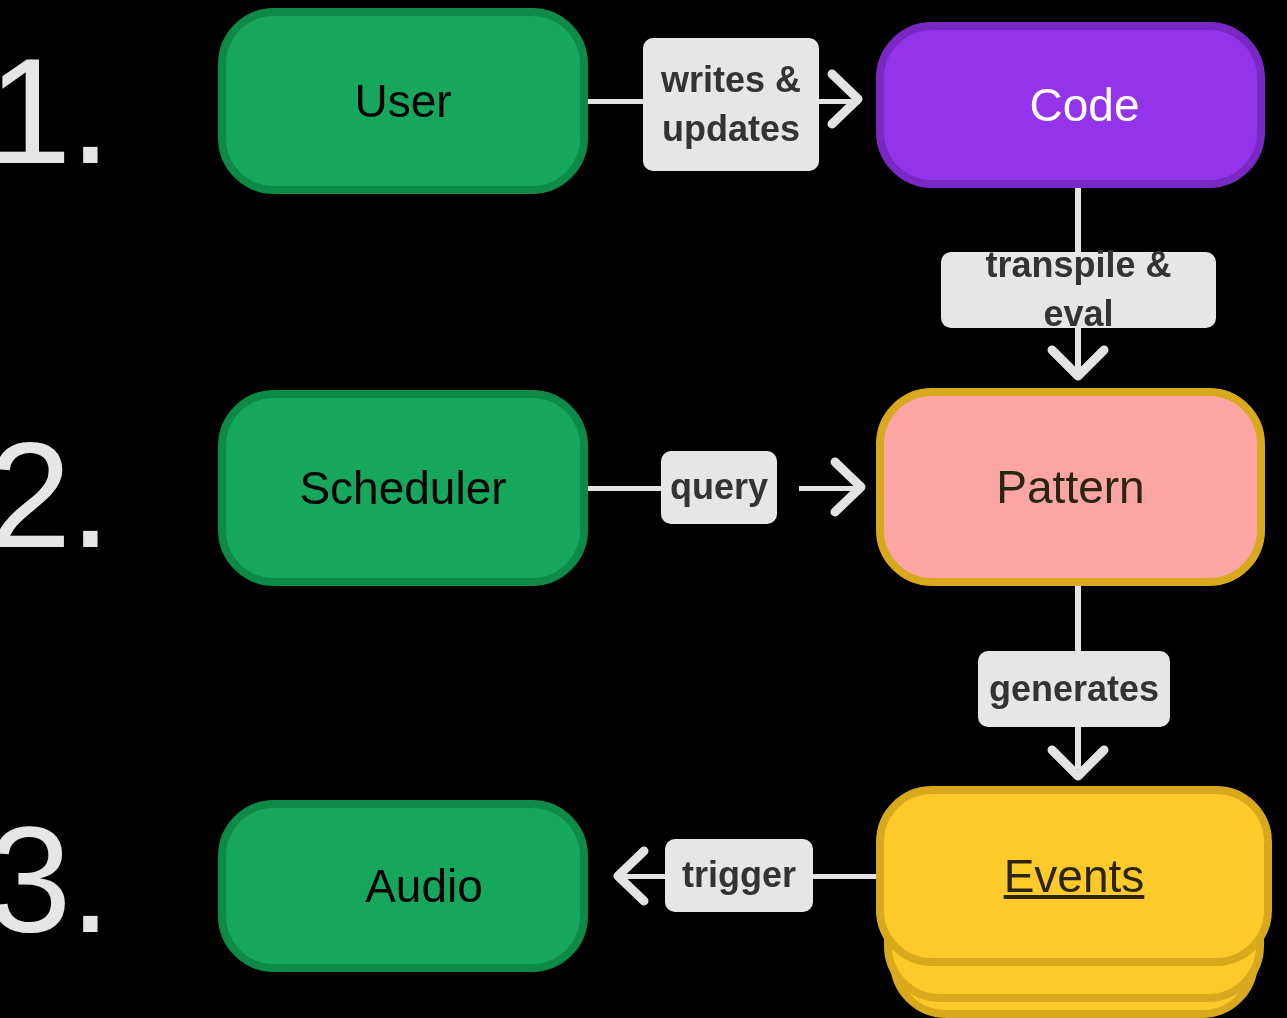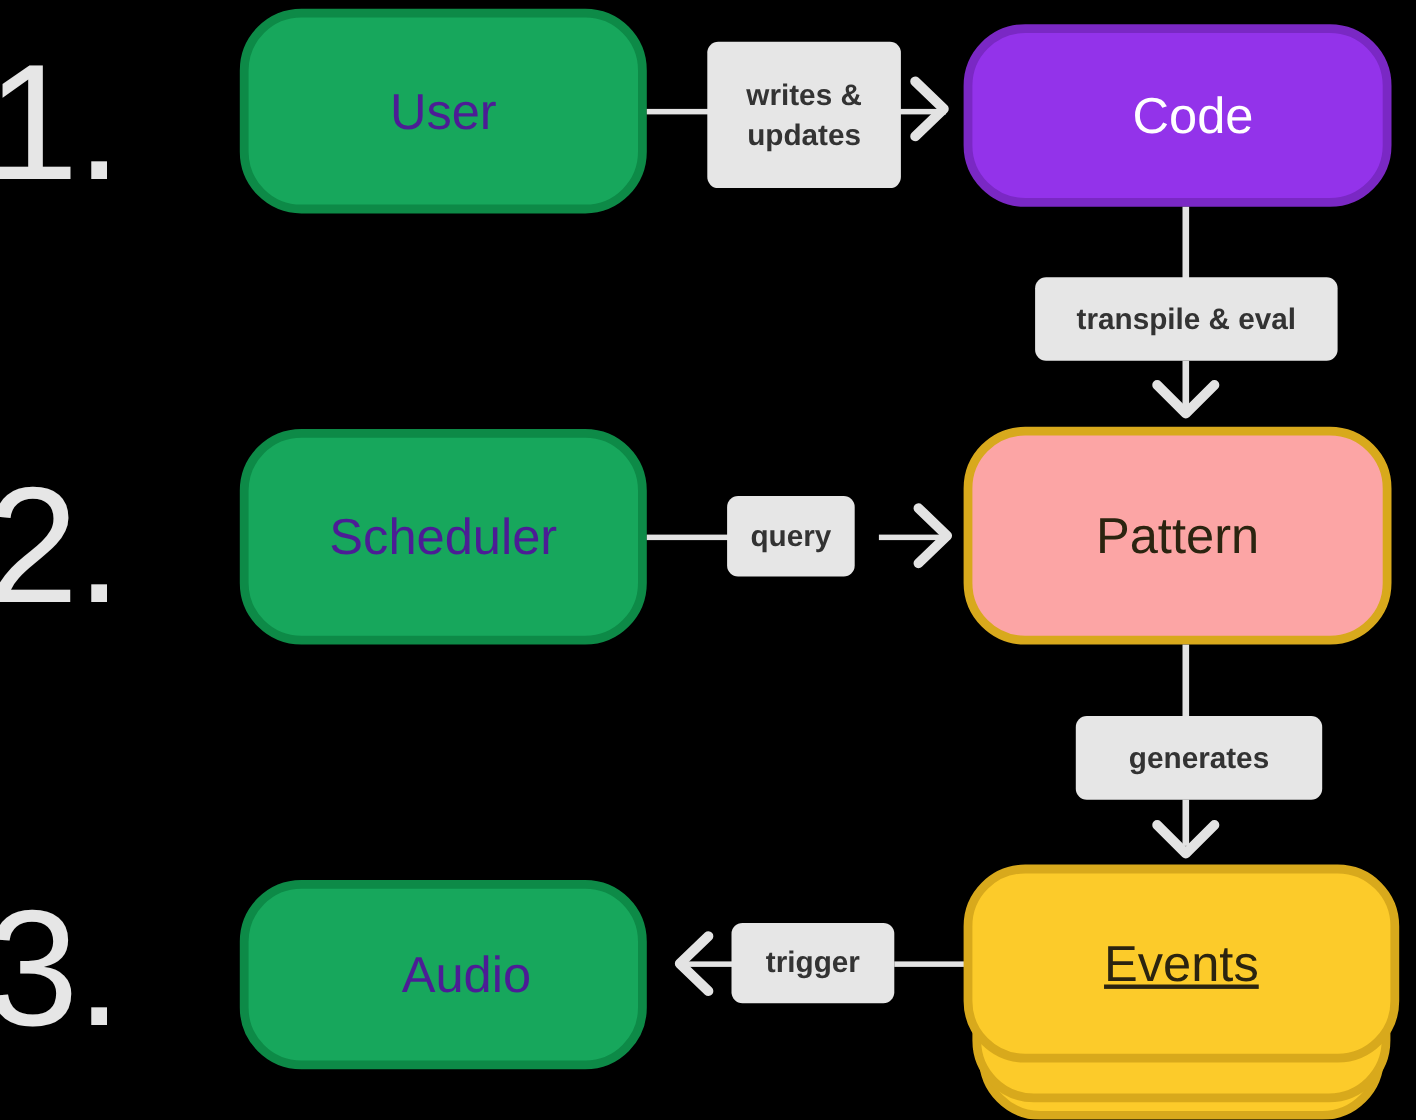--- a/index.html
+++ b/index.html
@@ -42,21 +42,21 @@
     border-style: solid;
     font-size: 46px;
     font-weight: 400;
     text-align: center;
     line-height: 1.1;
   }
   .node.green {
     background: #17a75c;
     border-color: #0d8a47;
     border-width: 8px;
-    color: #4c1d95;
+    color: #000000;
   }
   .node.purple {
     background: #9333ea;
     border-color: #7a28c4;
     border-width: 8px;
     color: #ffffff;
   }
   .node.yellow {
     background: #fca5a5;
     border-color: #d8a91c;
@@ -102,21 +102,21 @@
   .edge-label {
     position: absolute;
     box-sizing: border-box;
     background: #e6e6e6;
     color: #333333;
     border-radius: 10px;
     display: flex;
     align-items: center;
     justify-content: center;
     text-align: center;
-    font-size: 27px;
+    font-size: 36px;
     font-weight: 700;
     line-height: 1.35;
     padding: 6px 14px;
     white-space: pre-line;
   }
 </style>
 </head>
 <body>
 
 <div id="stage">
@@ -167,21 +167,21 @@
   <svg class="arrow-svg" style="left:831px; top:458px;" width="54" height="60">
     <polyline points="4,4 30,29 4,54" fill="none" stroke="#e3e3e3" stroke-width="9" stroke-linecap="round" stroke-linejoin="round"></polyline>
   </svg>
 
   <div class="node yellow" style="left:876px; top:388px; width:389px; height:198px;">
     <span>Pattern</span>
   </div>
 
   <div class="edge-line v" style="left:1075px; top:586px; width:6px; height:66px;"></div>
 
-  <div class="edge-label" style="left:978px; top:651px; width:224px; height:76px;">generates</div>
+  <div class="edge-label" style="left:978px; top:651px; width:192px; height:76px;">generates</div>
 
   <div class="edge-line v" style="left:1075px; top:727px; width:6px; height:42px;"></div>
 
   <svg class="arrow-svg" style="left:1048px; top:744px;" width="60" height="48">
     <polyline points="4,6 30,32 56,6" fill="none" stroke="#e3e3e3" stroke-width="9" stroke-linecap="round" stroke-linejoin="round"></polyline>
   </svg>
 
   <div class="node green" style="left:218px; top:800px; width:370px; height:172px;padding-left:42px;">
     <span>Audio</span>
   </div>

